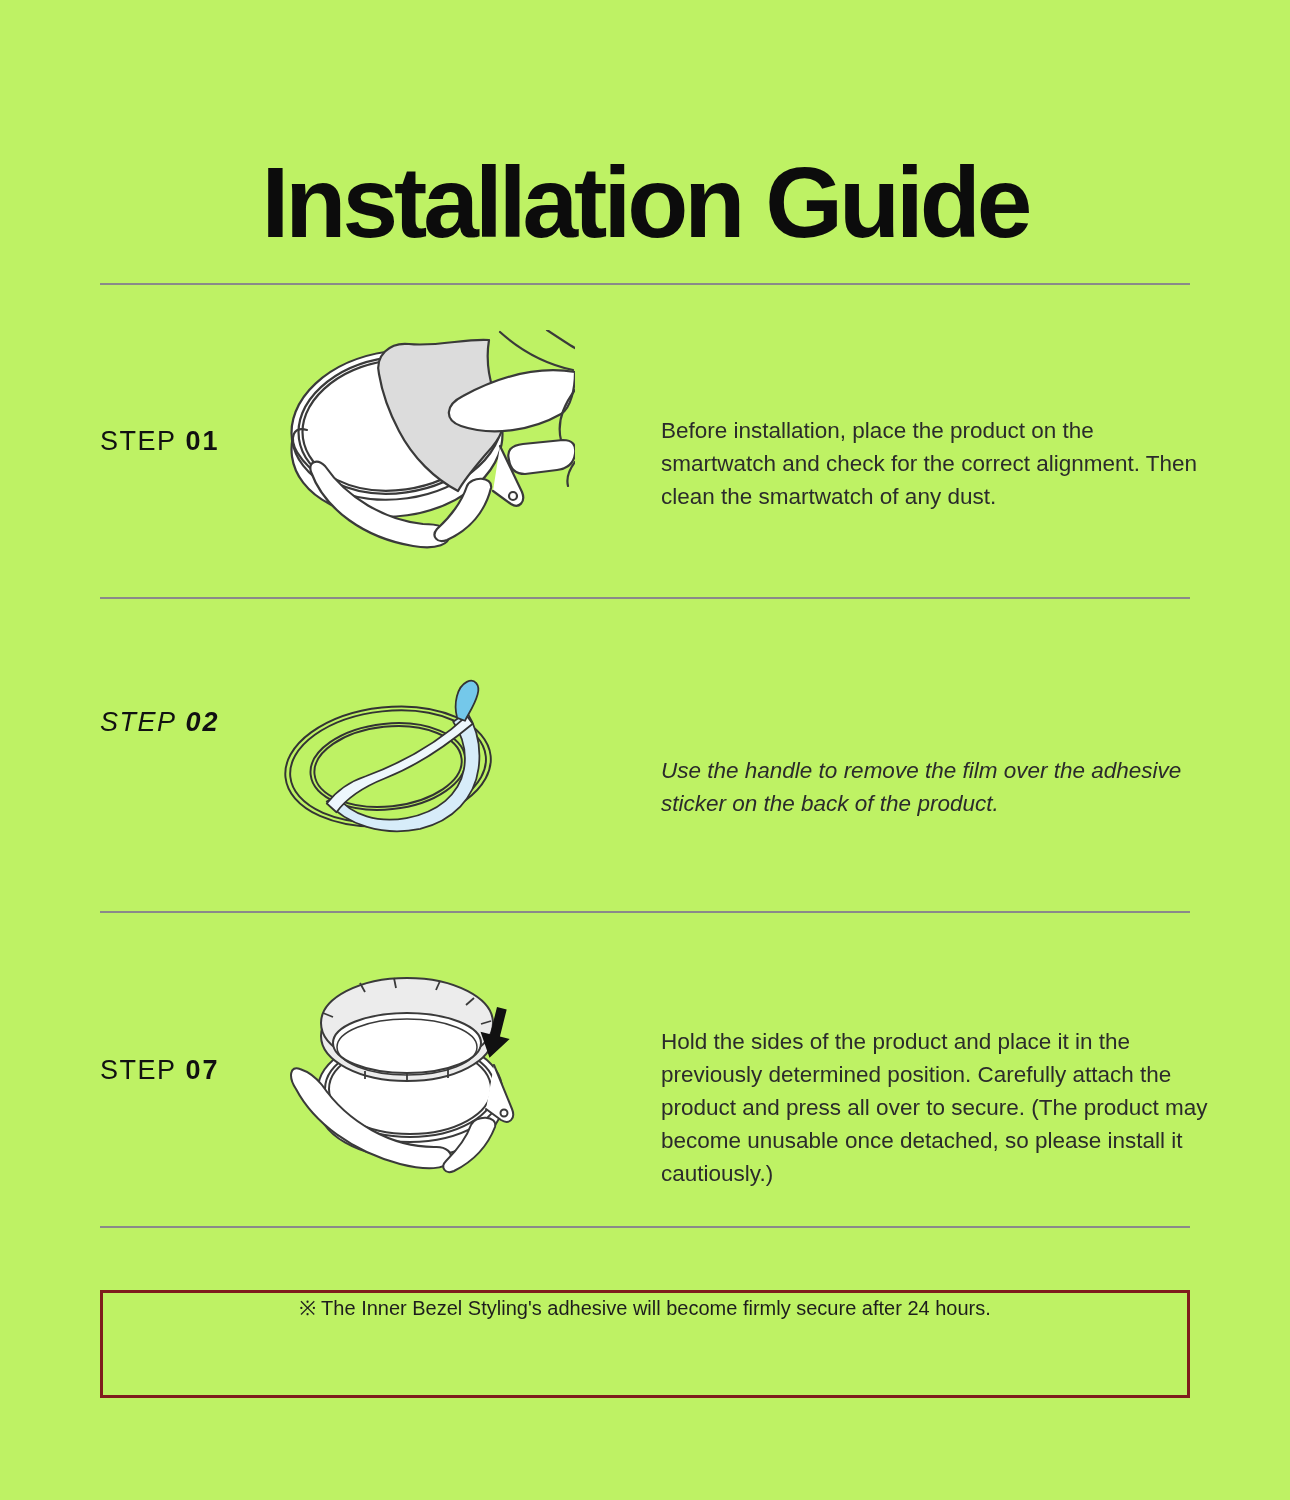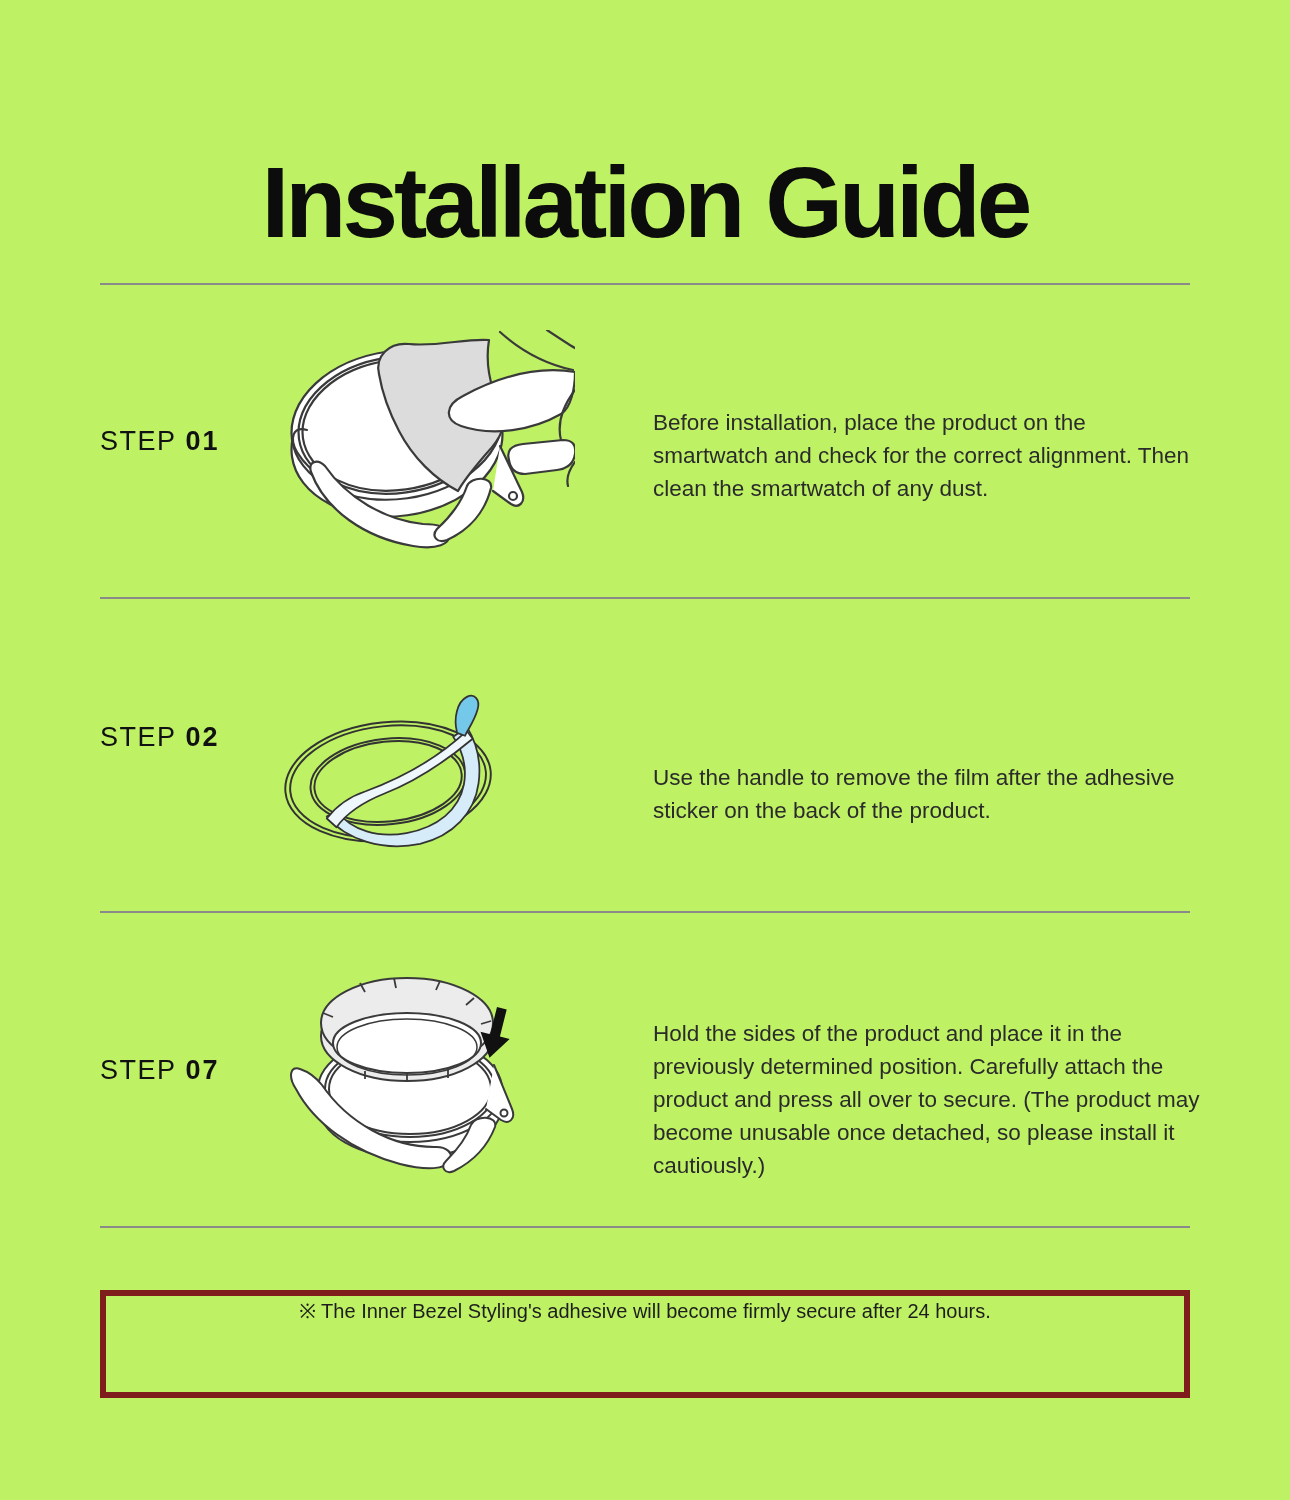--- a/index.html
+++ b/index.html
@@ -34,27 +34,27 @@
     white-space:nowrap;
   }
   .step-label .num{
     font-weight:800;
     margin-left:9px;
     letter-spacing:2px;
   }
   .step-text{
     position:absolute;left:645px;width:552px;
     font-size:22.5px;line-height:33px;color:#2b2b2b;
-    margin:8px;
+    margin:16px;
   }
   .illus{position:absolute;display:block;}
   .note-box{
     position:absolute;left:100px;top:1290px;
     width:1090px;height:108px;
-    border:6px solid #7f1d1d;
+    border:3px solid #7f1d1d;
     box-sizing:border-box;
     display:flex;flex-direction:column;
     align-items:center;justify-content:space-between;
     gap:2px;
   }
   .note-line{
     font-size:20px;line-height:30px;color:#1d1d1d;
     text-align:center;margin:0;
   }
 </style>
@@ -101,42 +101,42 @@
         <path d="M 215,2 C 235,20 260,34 288,40" fill="none"></path>
         <path d="M 262,0 C 274,8 283,14 290,18" fill="none"></path>
         <path d="M 290,60 C 278,76 272,94 276,110" fill="none"></path>
         <path d="M 290,132 C 284,140 281,148 283,156" fill="none"></path>
       </g>
     </svg>
 
     <p class="step-text" style="top:113px">Before installation, place the product on the smartwatch and check for the correct alignment. Then clean the smartwatch of any dust.</p>
   </section>
 
-  <section class="step-row" style="top:623px;height:228px;">
+  <section class="step-row" style="top:608px;height:228px;font-style:italic;">
     <div class="step-label">
       <span>STEP</span><span class="num">02</span>
     </div>
 
     <svg class="illus" style="left:278px;top:69px;" width="224" height="180" viewBox="0 0 230 185" aria-hidden="true">
 
       <g fill="none" stroke="#333" stroke-width="2" transform="rotate(-6 113 92)">
         <ellipse cx="113" cy="92" rx="106" ry="61"></ellipse>
         <ellipse cx="113" cy="92" rx="101" ry="57"></ellipse>
         <ellipse cx="113" cy="92" rx="80" ry="44"></ellipse>
         <ellipse cx="113" cy="92" rx="76" ry="41"></ellipse>
       </g>
 
       <g stroke="#333" stroke-width="1.8" stroke-linejoin="round">
         <path d="M 50,128 C 70,152 108,164 146,156 C 180,148 202,124 206,94 C 209,72 204,52 194,36 L 180,46 C 190,61 194,78 191,95 C 186,121 164,139 132,145 C 103,150 76,143 60,122 Z" fill="#d7ecf9"></path>
         <path d="M 194,40 C 166,66 128,88 90,102 C 72,108 60,117 50,130 L 60,139 C 72,122 90,112 110,104 C 146,90 176,68 200,48 Z" fill="#eef7fc"></path>
         <path d="M 184,42 C 180,27 184,10 194,5 C 202,1 208,8 205,18 C 202,29 196,37 192,45 Z" fill="#74c8ea"></path>
       </g>
     </svg>
 
-    <p class="step-text" style="top:130px">Use the handle to remove the film after the adhesive sticker on the back of the product.</p>
+    <p class="step-text" style="top:130px">Use the handle to remove the film over the adhesive sticker on the back of the product.</p>
   </section>
 
   <section class="step-row" style="top:913px;height:313px;">
     <div class="step-label">
       <span>STEP</span><span class="num">07</span>
     </div>
 
     <svg class="illus" style="left:290px;top:52px;" width="230" height="230" viewBox="0 0 230 230" aria-hidden="true">
 
       <g fill="#fff" stroke="#3a3a3a" stroke-width="2" stroke-linecap="round" stroke-linejoin="round">

